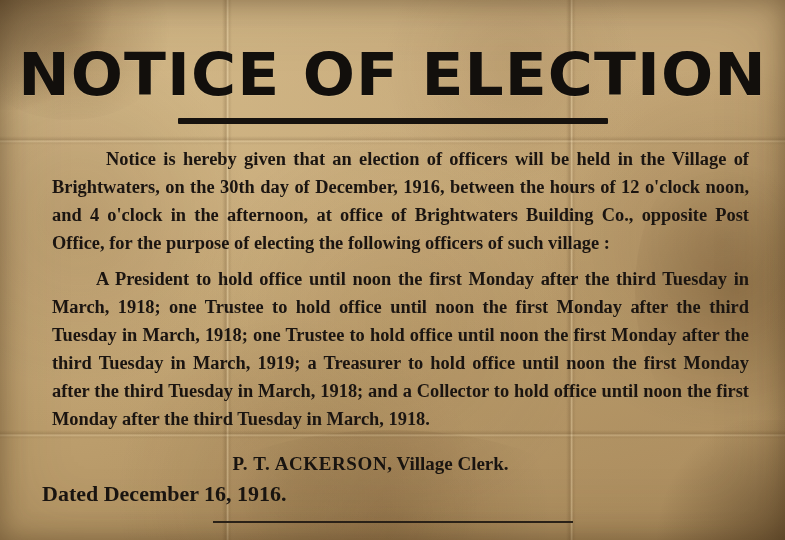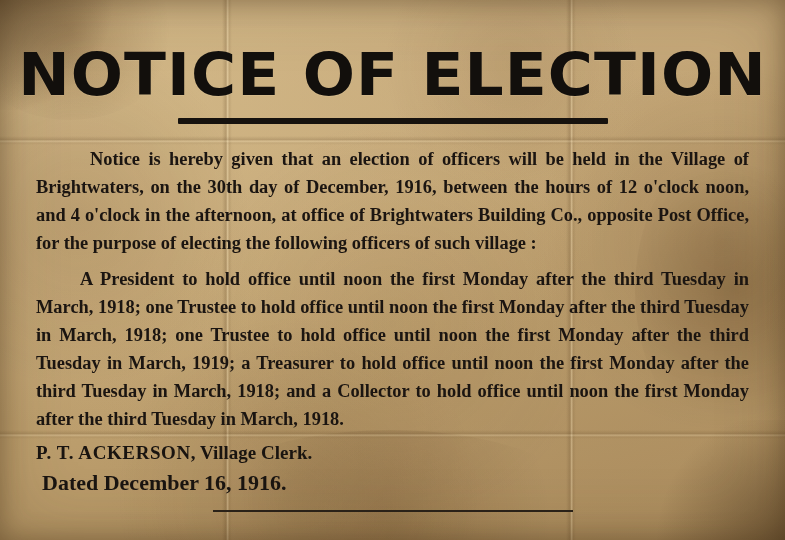--- a/index.html
+++ b/index.html
@@ -116,31 +116,31 @@
     margin-top: 22px;
     font-family: "Liberation Serif", serif;
     font-size: 18.4px;
     line-height: 1.52;
     color: #1b1511;
     text-align: justify;
     font-weight: 600;
   }
 
   .para {
-    margin: 0 0 2px 0;
+    margin: 0 0 2px 16px;
     text-indent: 54px;
   }
   .para.second {
     text-indent: 44px;
     margin-top: 8px;
   }
 
   .signature {
-    margin-top: 8px;
-    text-align: left;
+    margin-top: 19px;
+    text-align: center;
     font-size: 19px;
     font-weight: 700;
     padding-right: 44px;
   }
   .signature .name {
     letter-spacing: 0.6px;
   }
 
   .dated {
     margin-top: 6px;

